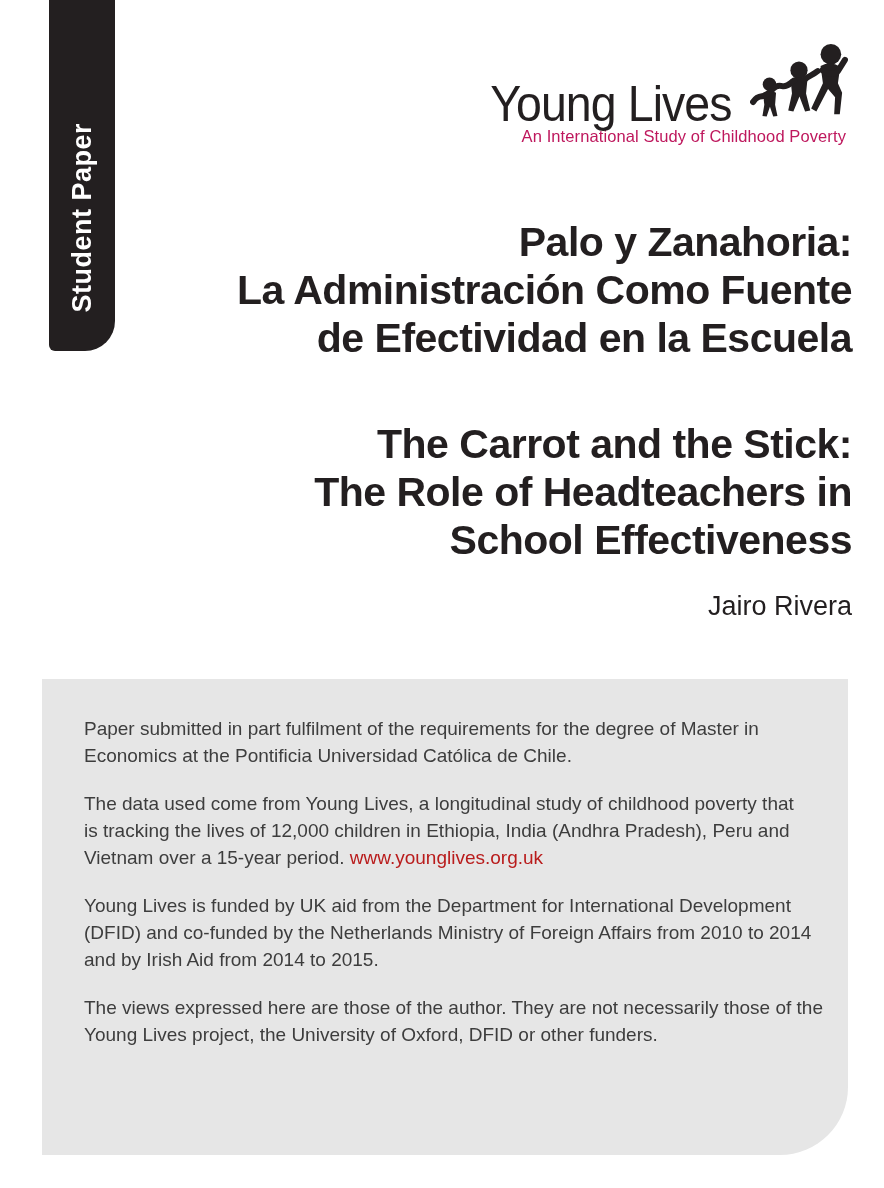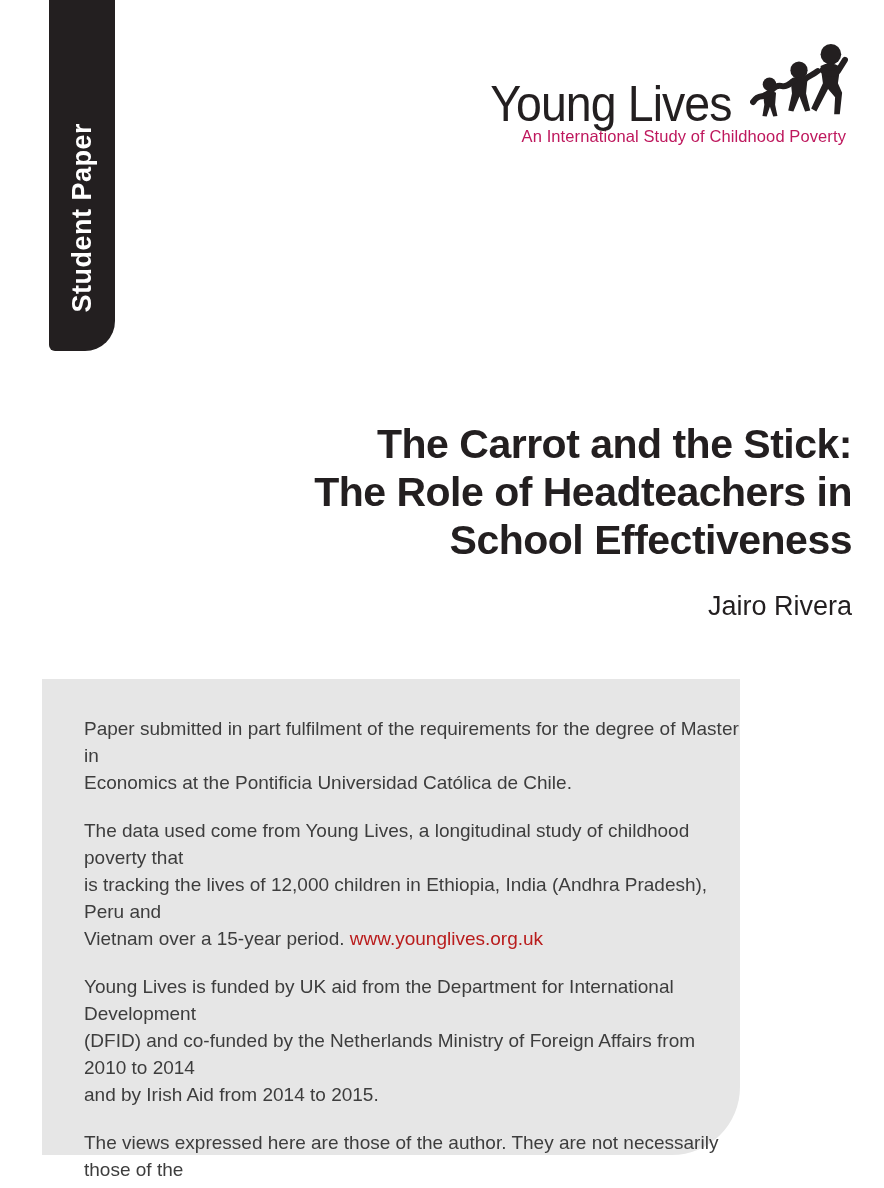--- a/index.html
+++ b/index.html
@@ -102,21 +102,21 @@
     font-size: 27px;
     line-height: 32px;
     color: #231f20;
   }
 
   
   .info-box {
     position: absolute;
     left: 42px;
     top: 679px;
-    width: 698px;
+    width: 806px;
     height: 476px;
     background: #e6e6e6;
     border-bottom-right-radius: 68px;
     box-sizing: border-box;
     padding: 36px 0 0 42px;
   }
   .info-box p {
     margin: 0 0 21px 0;
     max-width: 752px;
     font-size: 19px;
@@ -150,20 +150,23 @@
         <g fill="none" stroke="#231f20" stroke-width="6.4" stroke-linecap="round" stroke-linejoin="round">
           <path d="M3,64 C9,55 13,60 18,56 C24,51 27,45 34,47 C40,48.5 42,44 47,41"></path>
           <path d="M57,41 C63,35 66,36 72,31"></path>
           <path d="M77,30 C84,35.5 89,35.5 93.5,31 L101,19"></path>
         </g>
       </svg>
     </div>
     <div class="tagline">An International Study of Childhood Poverty</div>
   </div>
 
+  <h1 class="title title-es">Palo y Zanahoria:
+La Administración Como Fuente
+de Efectividad en la Escuela</h1>
 
   <h1 class="title title-en">The Carrot and the Stick:
 The Role of Headteachers in
 School Effectiveness</h1>
 
   <div class="author">Jairo Rivera</div>
 
   <div class="info-box">
     <p>Paper submitted in part fulfilment of the requirements for the degree of Master in
 Economics at the Pontificia Universidad Católica de Chile.</p>

